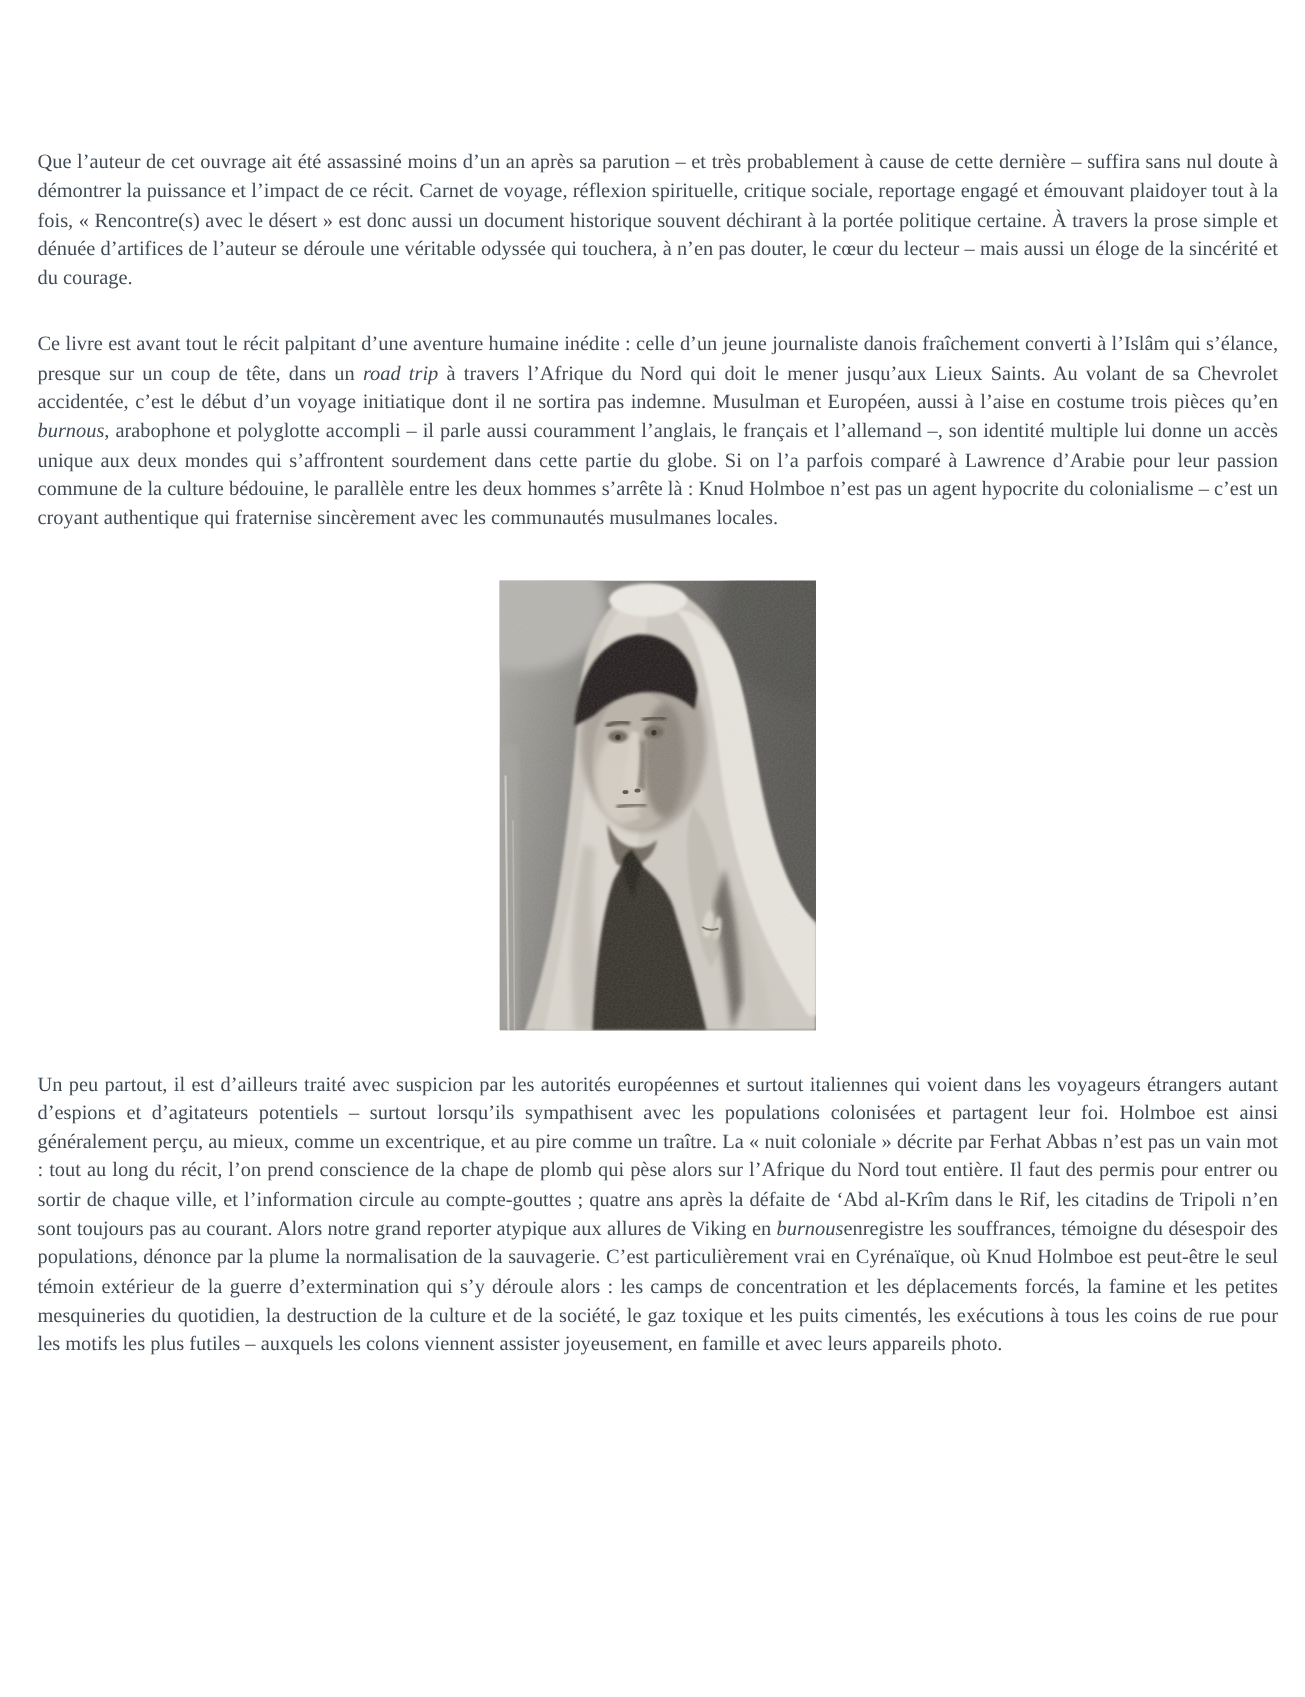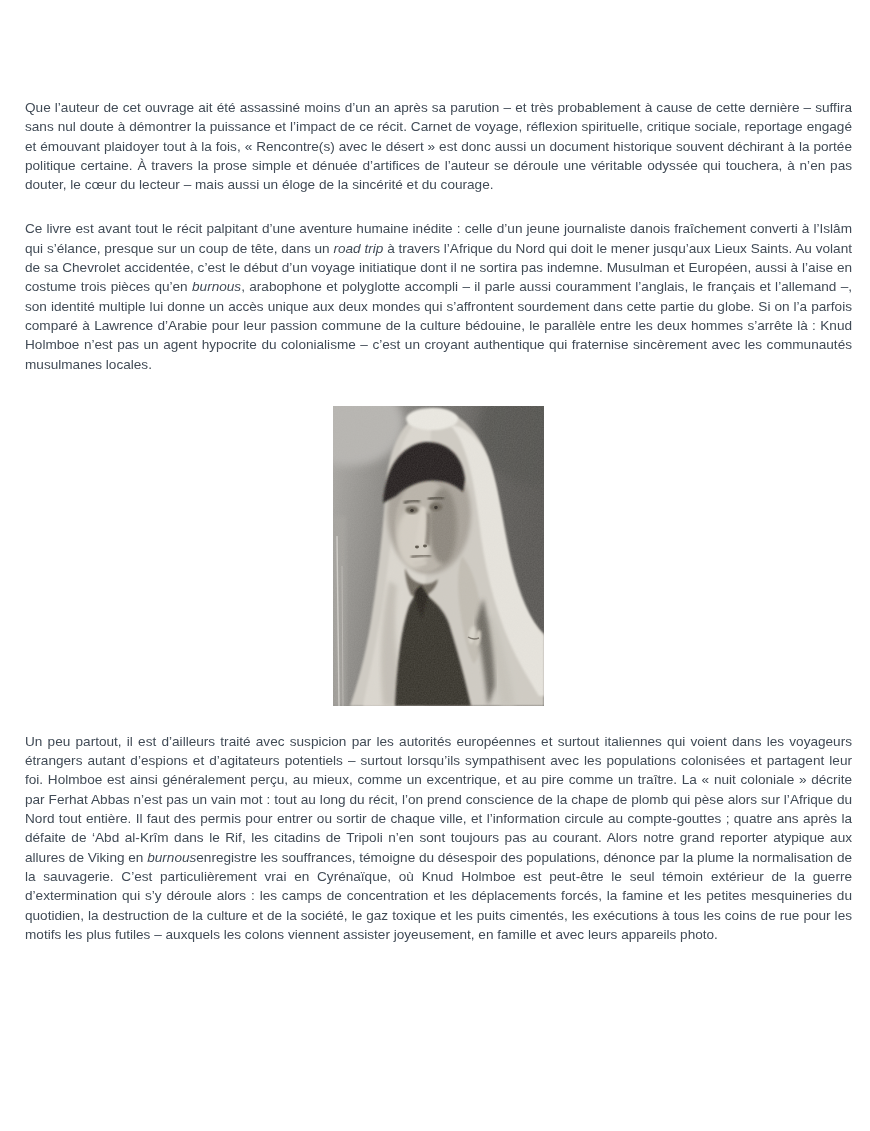--- a/index.html
+++ b/index.html
@@ -9,20 +9,21 @@
     height: 1131px;
     background: #ffffff;
     overflow: hidden;
     font-family: "Liberation Sans", "DejaVu Sans", sans-serif;
     color: #414b56;
   }
   .article {
     box-sizing: border-box;
     width: 870px;
     padding: 98px 18px 0 25px;
+    font-family: Liberation Serif, serif;
   }
   .article p {
     margin: 0 0 25px 0;
     font-size: 13.6px;
     line-height: 19.3px;
     text-align: justify;
   }
   .article p .it { font-style: italic; }
   figure.photo {
     width: 211px;

